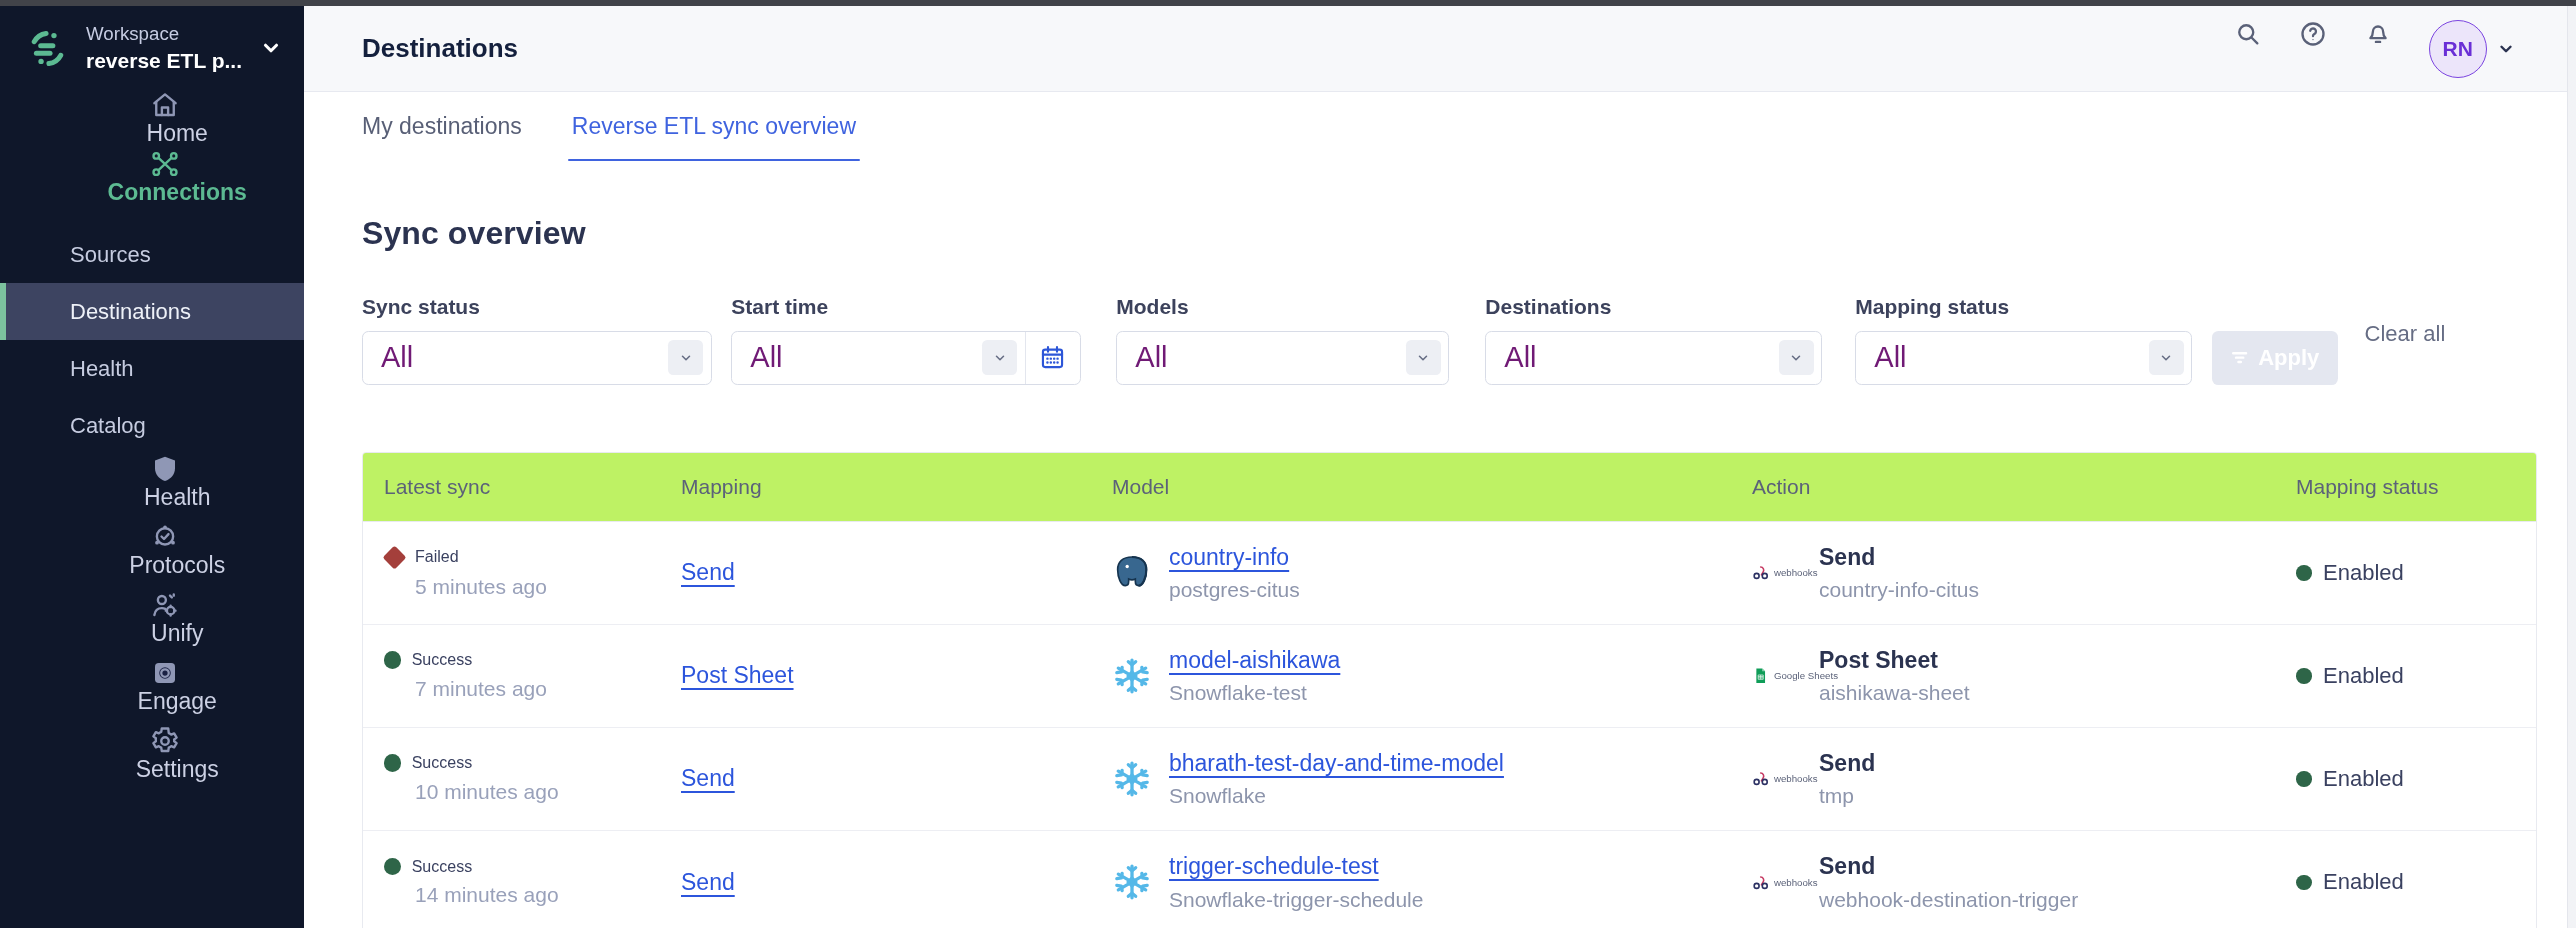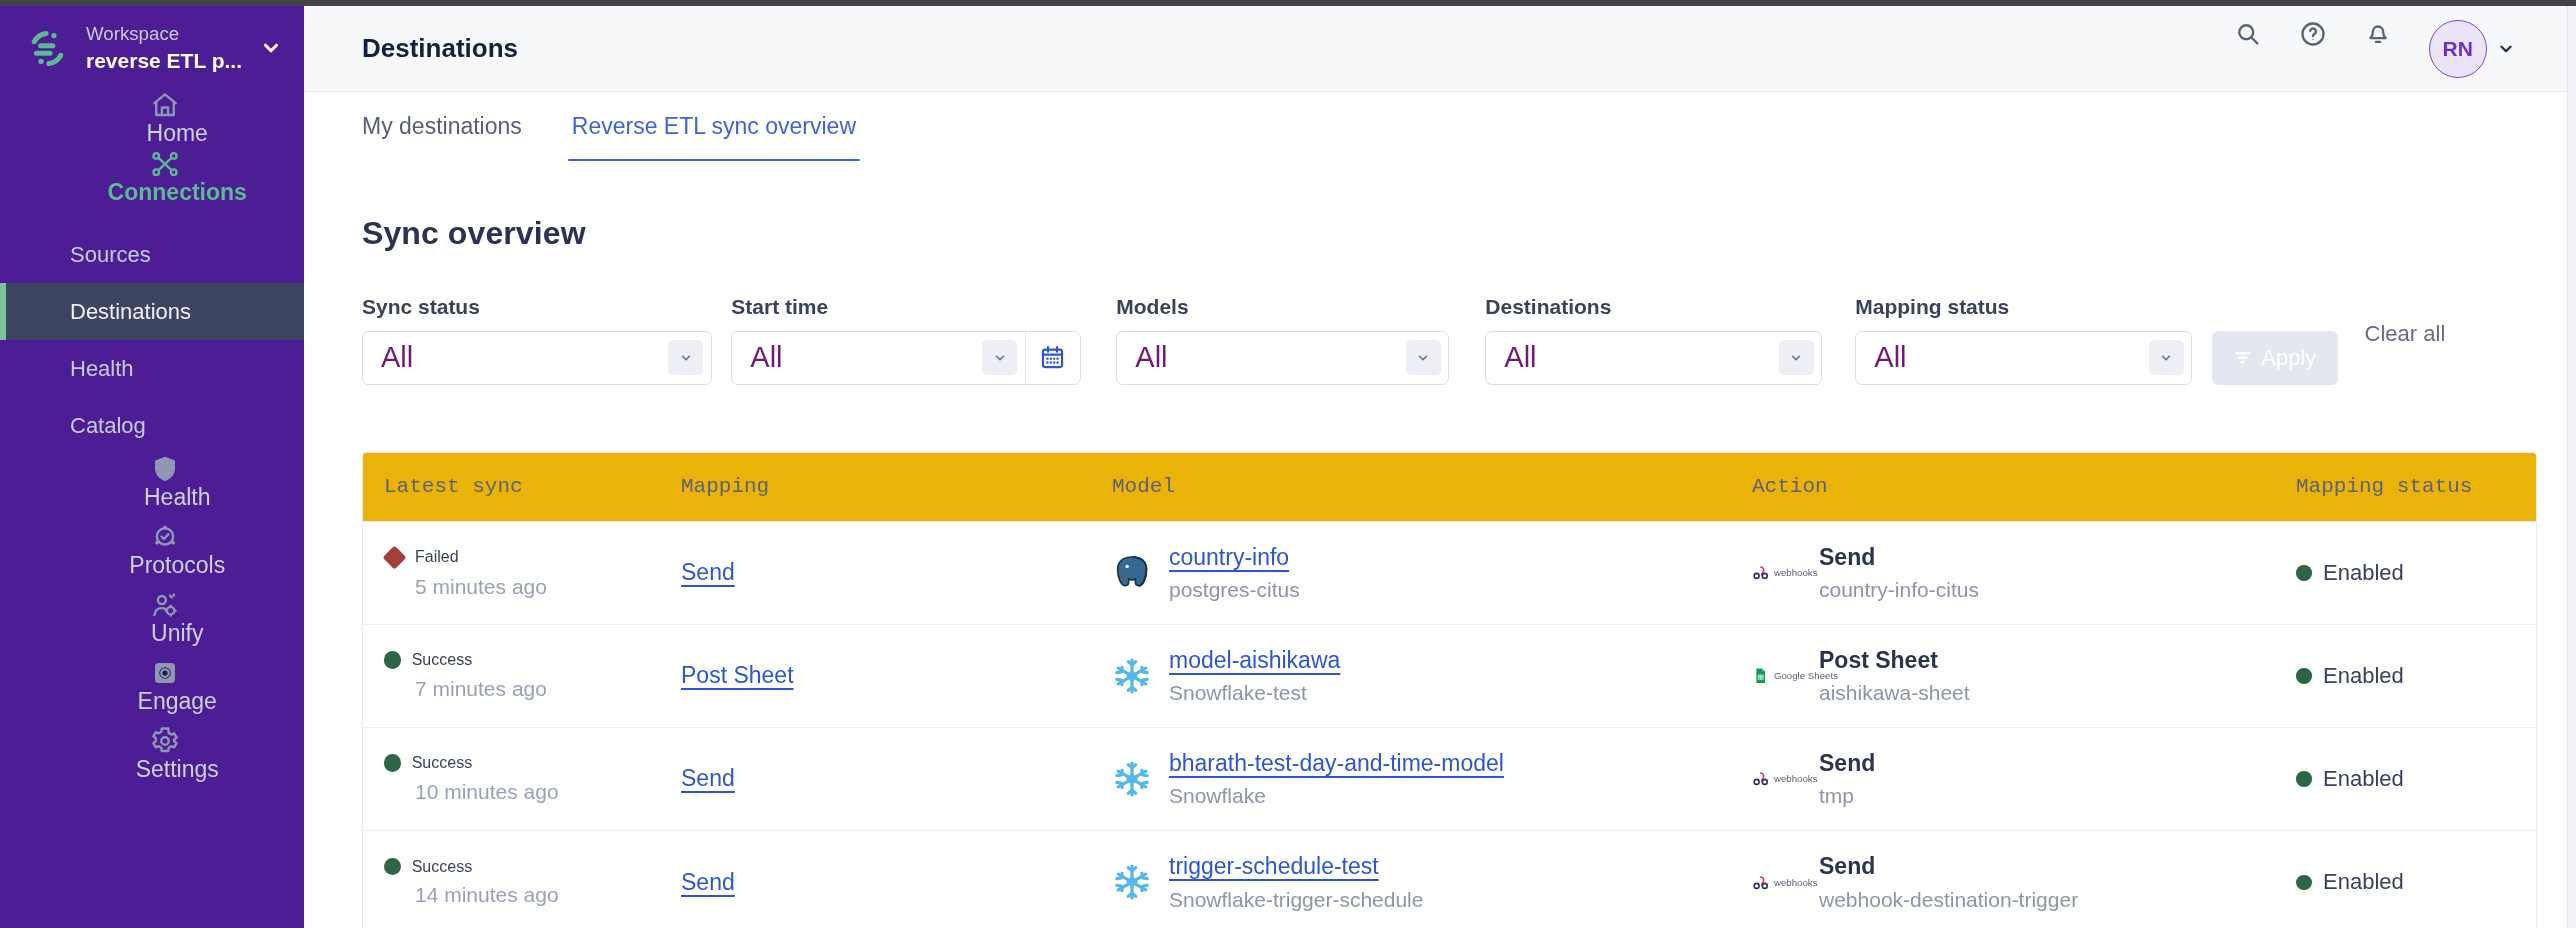--- a/index.html
+++ b/index.html
@@ -7,21 +7,21 @@
   .app {
     position:relative; width:2576px; height:929px; overflow:hidden;
     font-family:"Liberation Sans", sans-serif; color:#3a4160; background:#fff;
   }
   
   .top-strip { position:absolute; left:0; top:0; width:100%; height:6.4px; background:#414349; z-index:9; }
 
   
   .sidebar {
     position:absolute; left:0; top:6.4px; width:304px; height:922px;
-    background:#4c1d95; z-index:5; display:flex; flex-direction:column;
+    background:#0f172a; z-index:5; display:flex; flex-direction:column;
   }
   .workspace { height:84px; display:flex; align-items:center; padding:0 22px 0 26px; }
   .ws-logo { width:43px; height:43px; flex:0 0 auto; }
   .ws-text { margin-left:17px; min-width:0; }
   .ws-label { font-size:18.7px; color:#c6cce2; }
   .ws-name { font-size:21px; font-weight:700; color:#ffffff; margin-top:3.9px; white-space:nowrap; }
   .ws-chevron { margin-left:auto; width:22px; height:22px; color:#ffffff; flex:0 0 auto; }
 
   .nav { display:flex; flex-direction:column; }
   .nav-item { display:flex; align-items:center; height:59px; padding-left:26px; cursor:pointer;flex-direction:column; }
@@ -84,27 +84,27 @@
   .st-select { flex:1; display:flex; align-items:center; padding-left:18px; height:100%; }
   .st-divider { width:0.6px; align-self:stretch; background:#e3e6ee; }
   .cal-cell { width:55px; display:flex; align-items:center; justify-content:center; }
   .cal-cell svg { width:27px; height:27px; color:#2d56d8; }
 
   .apply-btn {
     margin-left:19.3px; width:126px; height:54px; background:#e4e7f0; border:none; border-radius:6.4px;
     display:flex; align-items:center; justify-content:center; gap:9px; cursor:default;
   }
   .apply-btn svg { width:19.3px; height:19.3px; color:#ffffff; }
-  .apply-btn span { font-size:22px; font-weight:400; color:#ffffff; }
+  .apply-btn span { font-size:22px; font-weight:700; color:#ffffff; }
   .clear-all { margin-left:27px; align-self:center; margin-bottom:13px; font-size:22px; color:#666d84; cursor:pointer; }
 
   
   .sync-table { margin-top:67px; border:0.6px solid #e8eaf0; border-radius:3.9px; overflow:hidden; background:#fff; }
   .t-grid { display:grid; grid-template-columns:297px 431px 640px 544px 1fr; padding-left:21px; }
-  .t-head { background:#eab308; border-bottom:0.6px solid #e8eaf0; height:69px;font-family:Liberation Mono, monospace; }
+  .t-head { background:#bef264; border-bottom:0.6px solid #e8eaf0; height:69px; }
   .t-head .th { display:flex; align-items:center; font-size:21px; font-weight:500; color:#5b6279; }
   .t-row { height:103px; border-bottom:0.6px solid #edeef3; background:#fff; }
   .t-row:last-child { border-bottom:none; }
   .cell { display:flex; flex-direction:column; justify-content:center; }
 
   .sync-line { display:flex; align-items:center; gap:10.3px; }
   .status-diamond { width:17px; height:17px; background:#a43f3b; border-radius:2.6px; transform:rotate(45deg); margin:1.9px; flex:0 0 auto; }
   .status-dot { width:17.4px; height:17.4px; border-radius:50%; background:#2e6548; flex:0 0 auto; }
   .status-label { font-size:16px; color:#3a4160; }
   .sync-time { margin-top:7.7px; padding-left:31px; font-size:21px; color:#99a1ba; }

